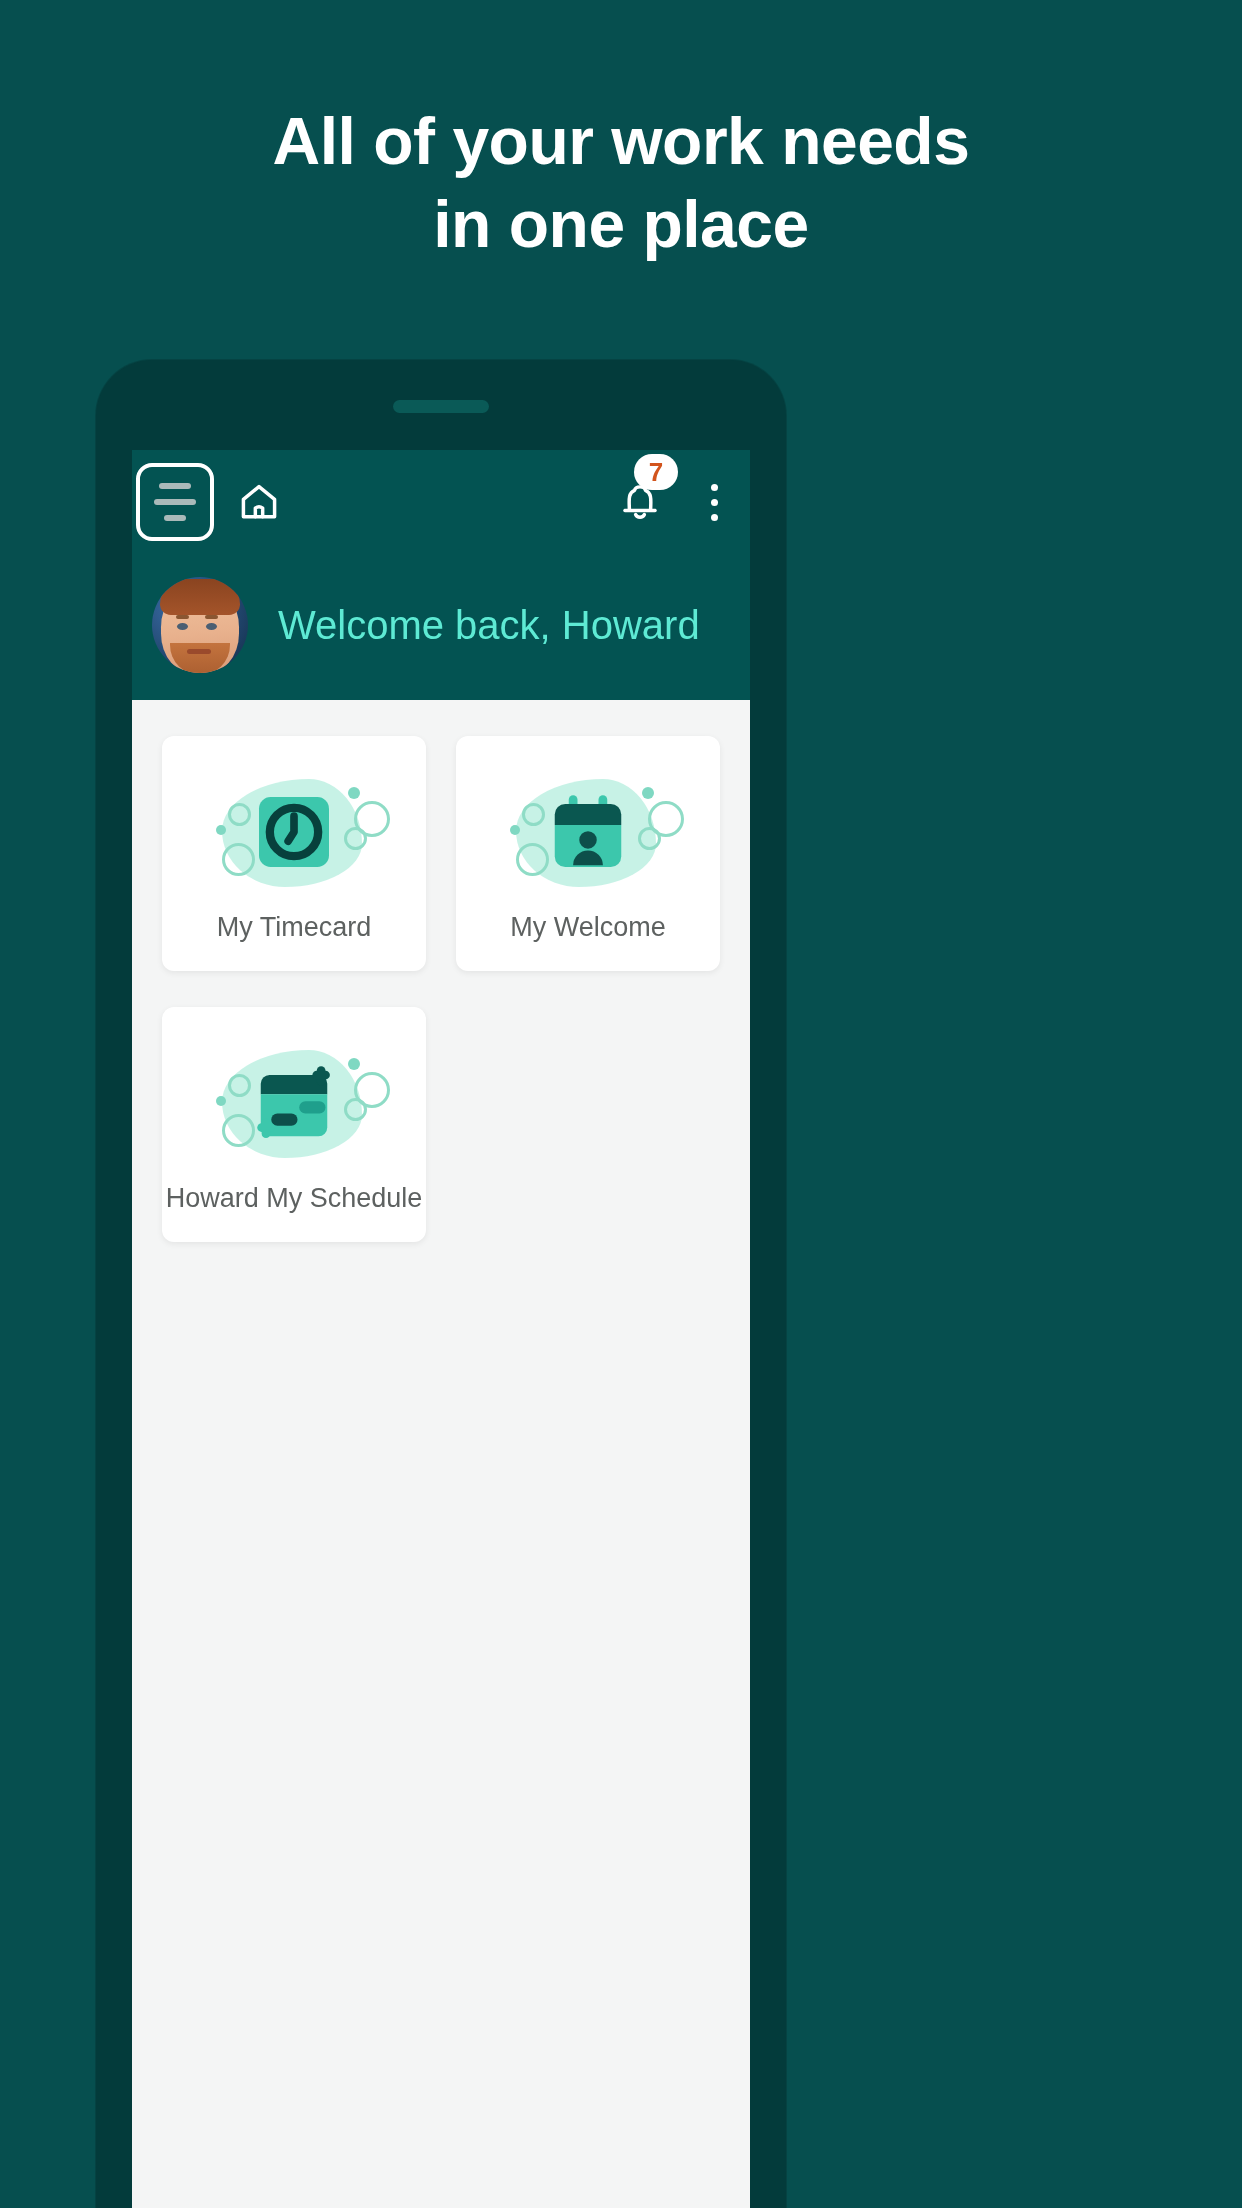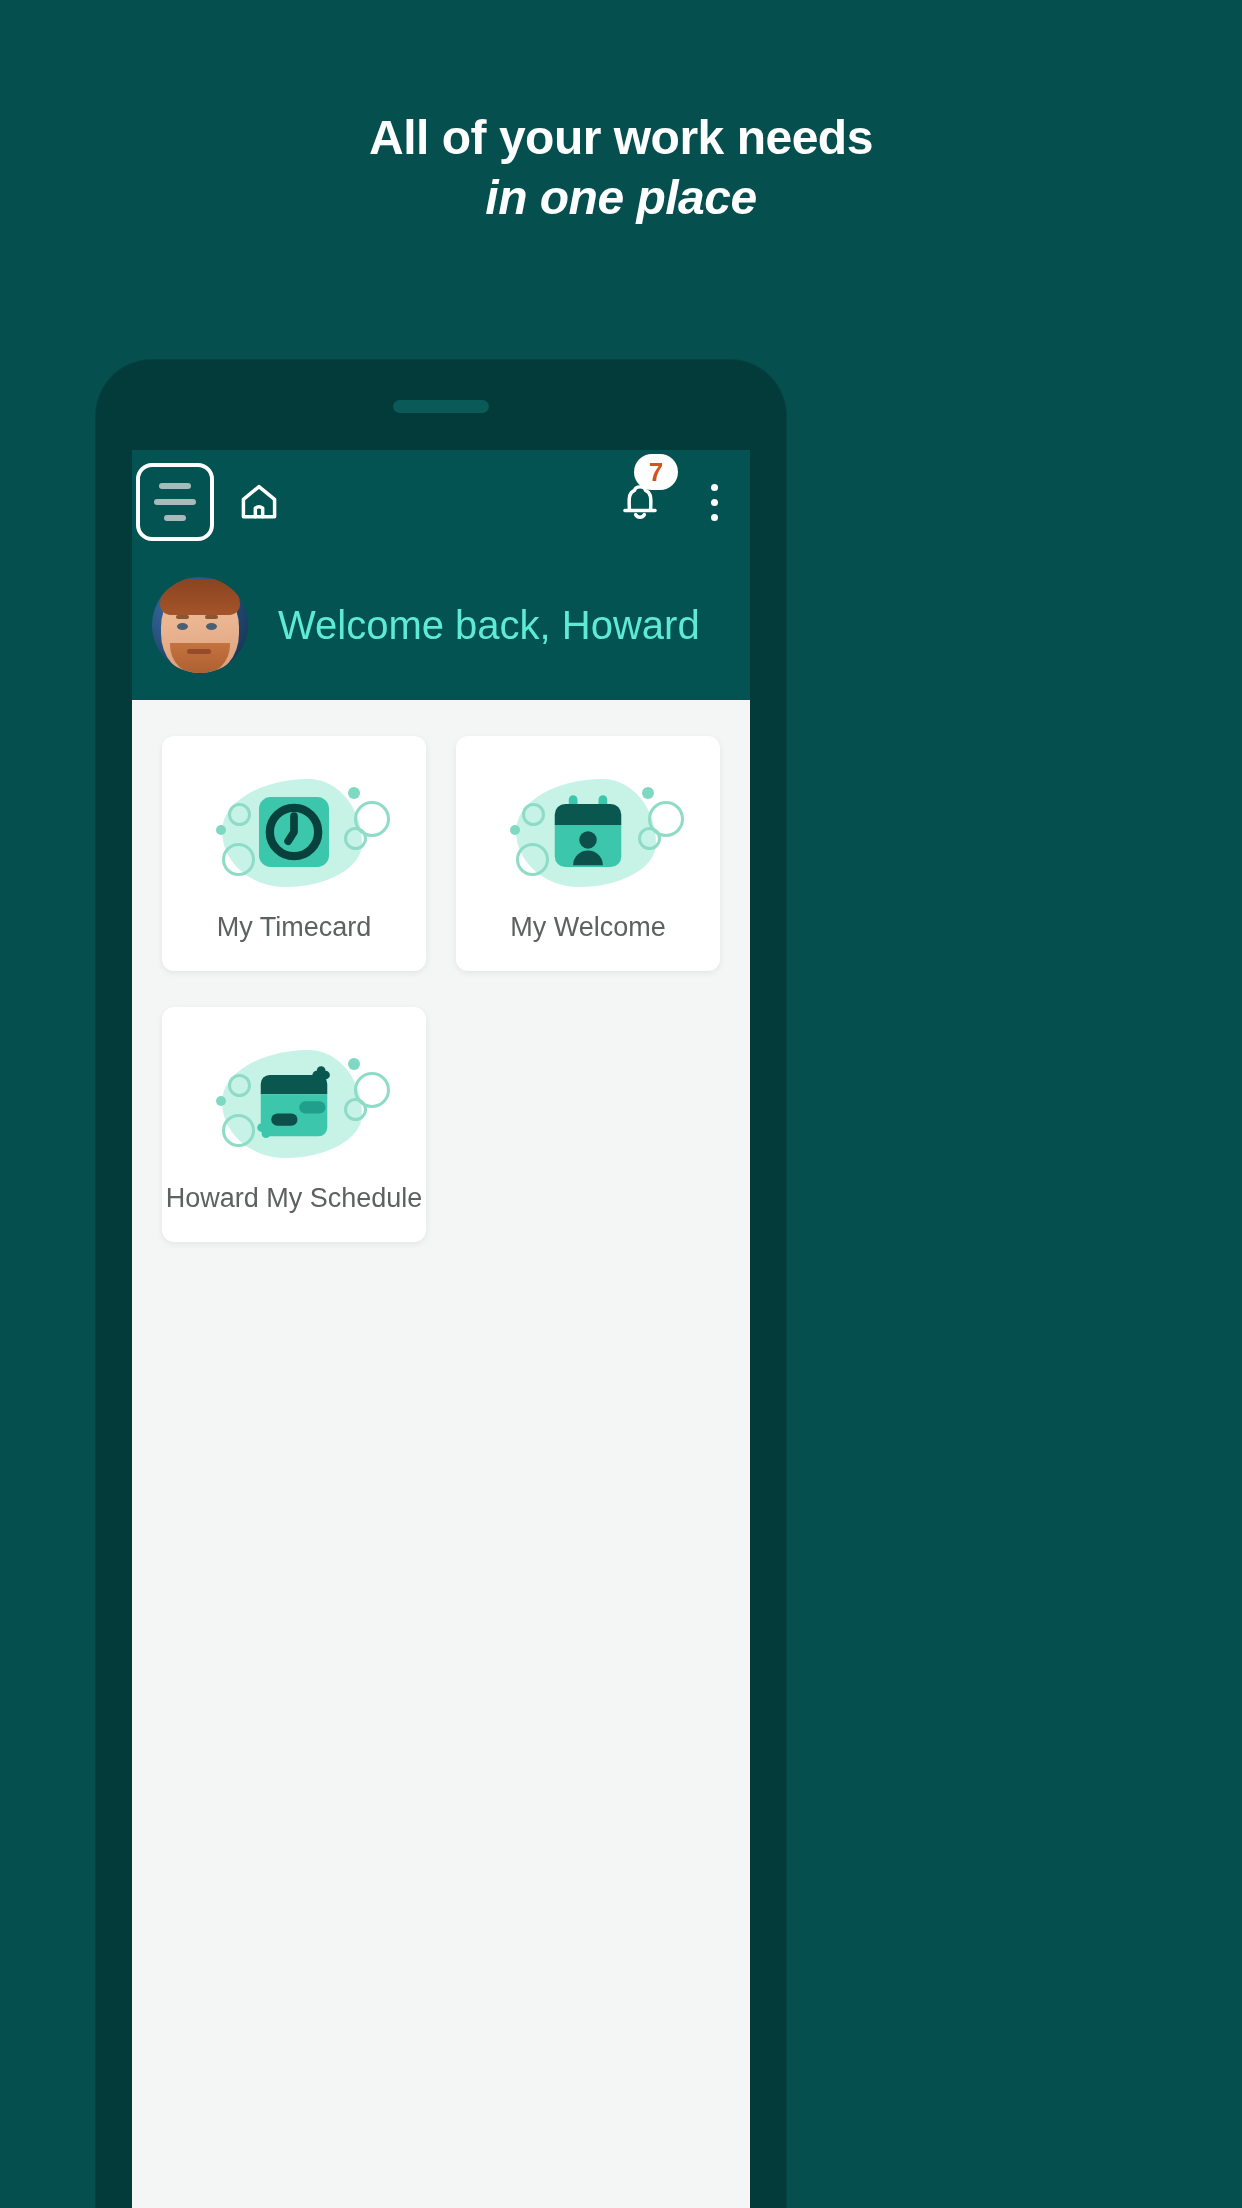--- a/index.html
+++ b/index.html
@@ -4,27 +4,27 @@
 <style>
   html,body{margin:0;padding:0;}
   body{
     width:1242px;height:2208px;overflow:hidden;
     background:#064f4f;
     font-family:"Liberation Sans", sans-serif;
     position:relative;
   }
   
   .headline{
-    position:absolute;left:0;top:108px;width:1242px;
+    position:absolute;left:0;top:100px;width:1242px;
     text-align:center;color:#ffffff;
-    font-size:48px;line-height:1.25;font-weight:bold;
+    font-size:66px;line-height:1.25;font-weight:bold;
     letter-spacing:-0.5px;
   }
   .headline .l1{display:block;}
-  .headline .l2{display:block;font-style:italic;}
+  .headline .l2{display:block;}
 
   
   .phone{
     position:absolute;left:96px;top:360px;
     width:690px;height:1900px;
     background:#033b3b;
     border-radius:56px 56px 0 0;
     overflow:hidden;
     box-shadow:0 0 0 1px rgba(0,0,0,0.15);
   }

